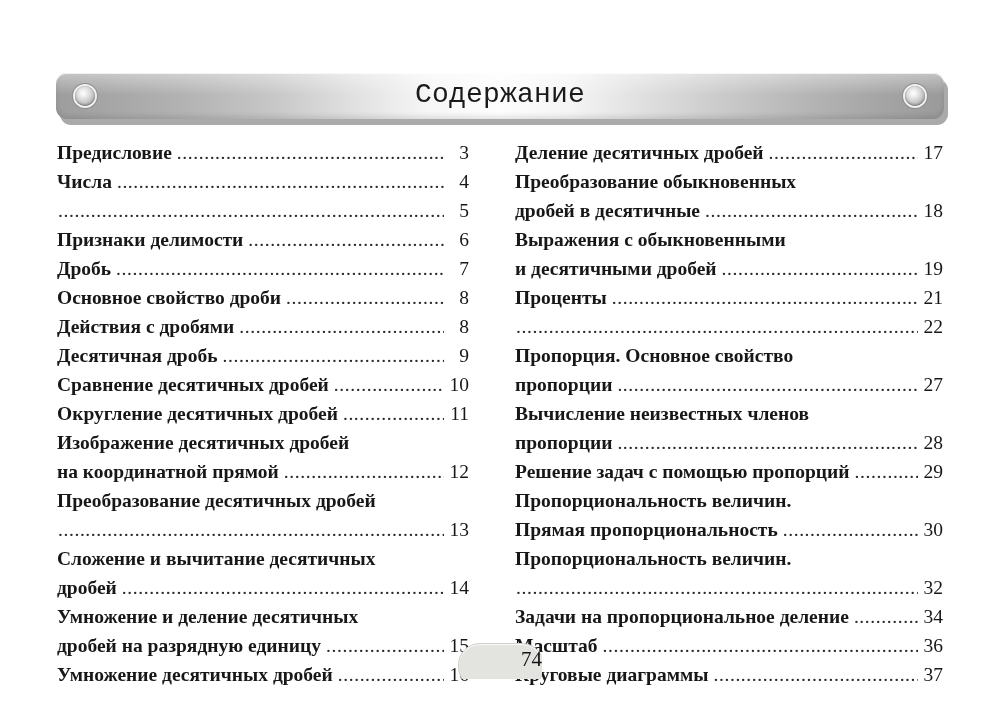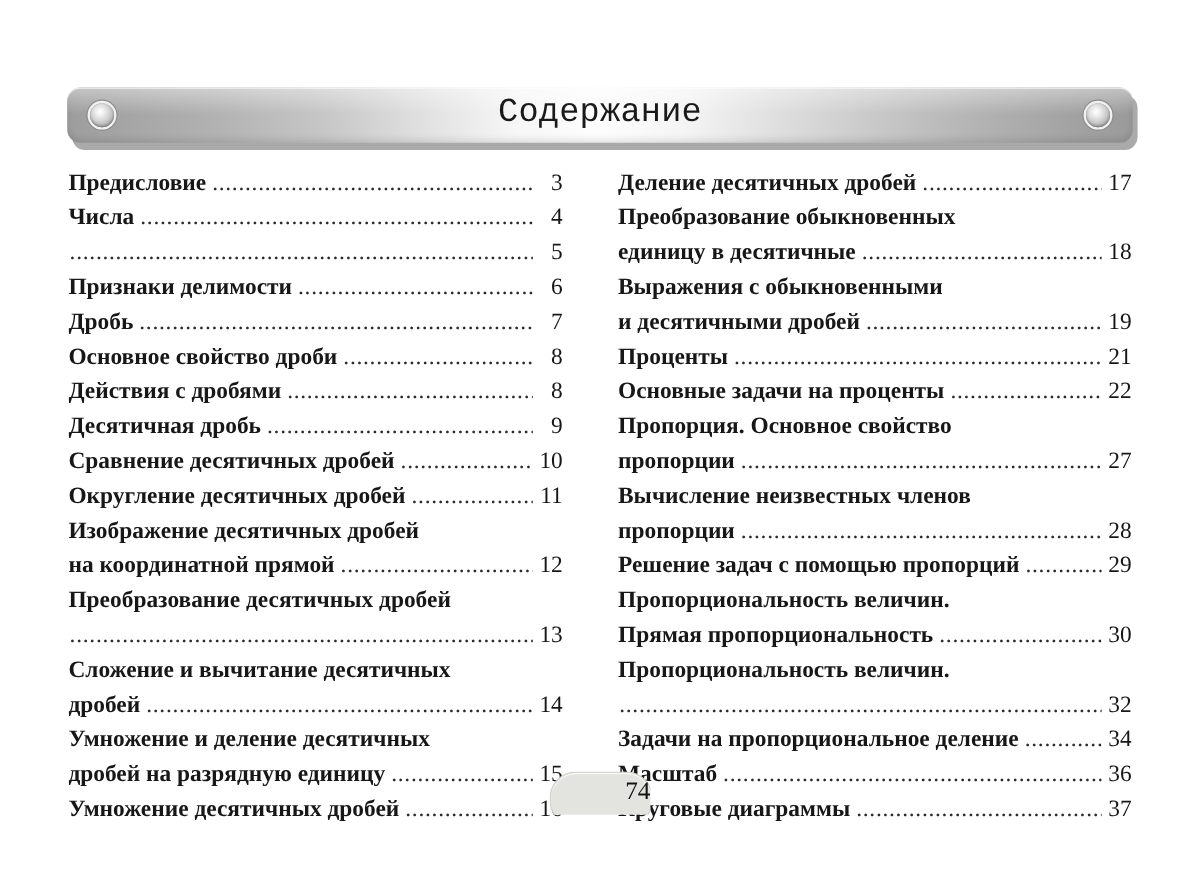--- a/index.html
+++ b/index.html
@@ -271,39 +271,38 @@
   <div class="col right" id="col-right">
       <div class="toc-row gapped">
         <span class="toc-title">Деление десятичных дробей</span>
         <span class="toc-dots">............................................................................................................................................</span>
         <span class="toc-page">17</span>
       </div>
       <div class="toc-row gapped nopage">
         <span class="toc-title">Преобразование обыкновенных</span>
       </div>
       <div class="toc-row gapped">
-        <span class="toc-title">единицу в десятичные</span>
+        <span class="toc-title">дробей в десятичные</span>
         <span class="toc-dots">............................................................................................................................................</span>
         <span class="toc-page">18</span>
       </div>
       <div class="toc-row gapped nopage">
         <span class="toc-title">Выражения с обыкновенными</span>
       </div>
       <div class="toc-row gapped">
         <span class="toc-title">и десятичными дробей</span>
         <span class="toc-dots">............................................................................................................................................</span>
         <span class="toc-page">19</span>
       </div>
       <div class="toc-row gapped">
         <span class="toc-title">Проценты</span>
         <span class="toc-dots">............................................................................................................................................</span>
         <span class="toc-page">21</span>
       </div>
       <div class="toc-row gapped">
-        <span class="toc-title">Основные задачи на проценты</span>
         <span class="toc-dots">............................................................................................................................................</span>
         <span class="toc-page">22</span>
       </div>
       <div class="toc-row gapped nopage">
         <span class="toc-title">Пропорция. Основное свойство</span>
       </div>
       <div class="toc-row gapped">
         <span class="toc-title">пропорции</span>
         <span class="toc-dots">............................................................................................................................................</span>
         <span class="toc-page">27</span>

